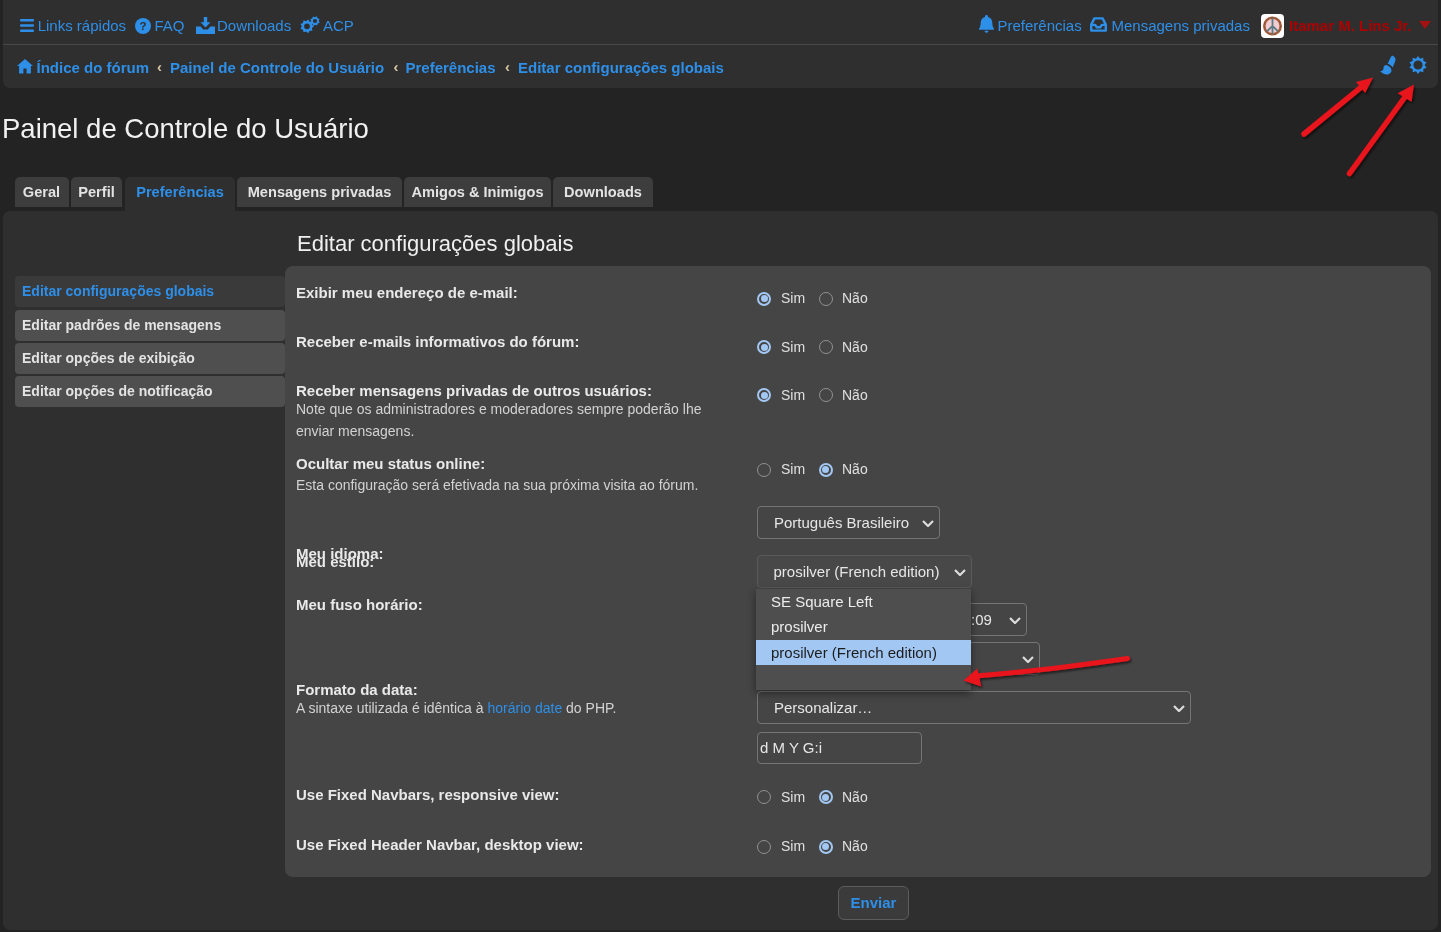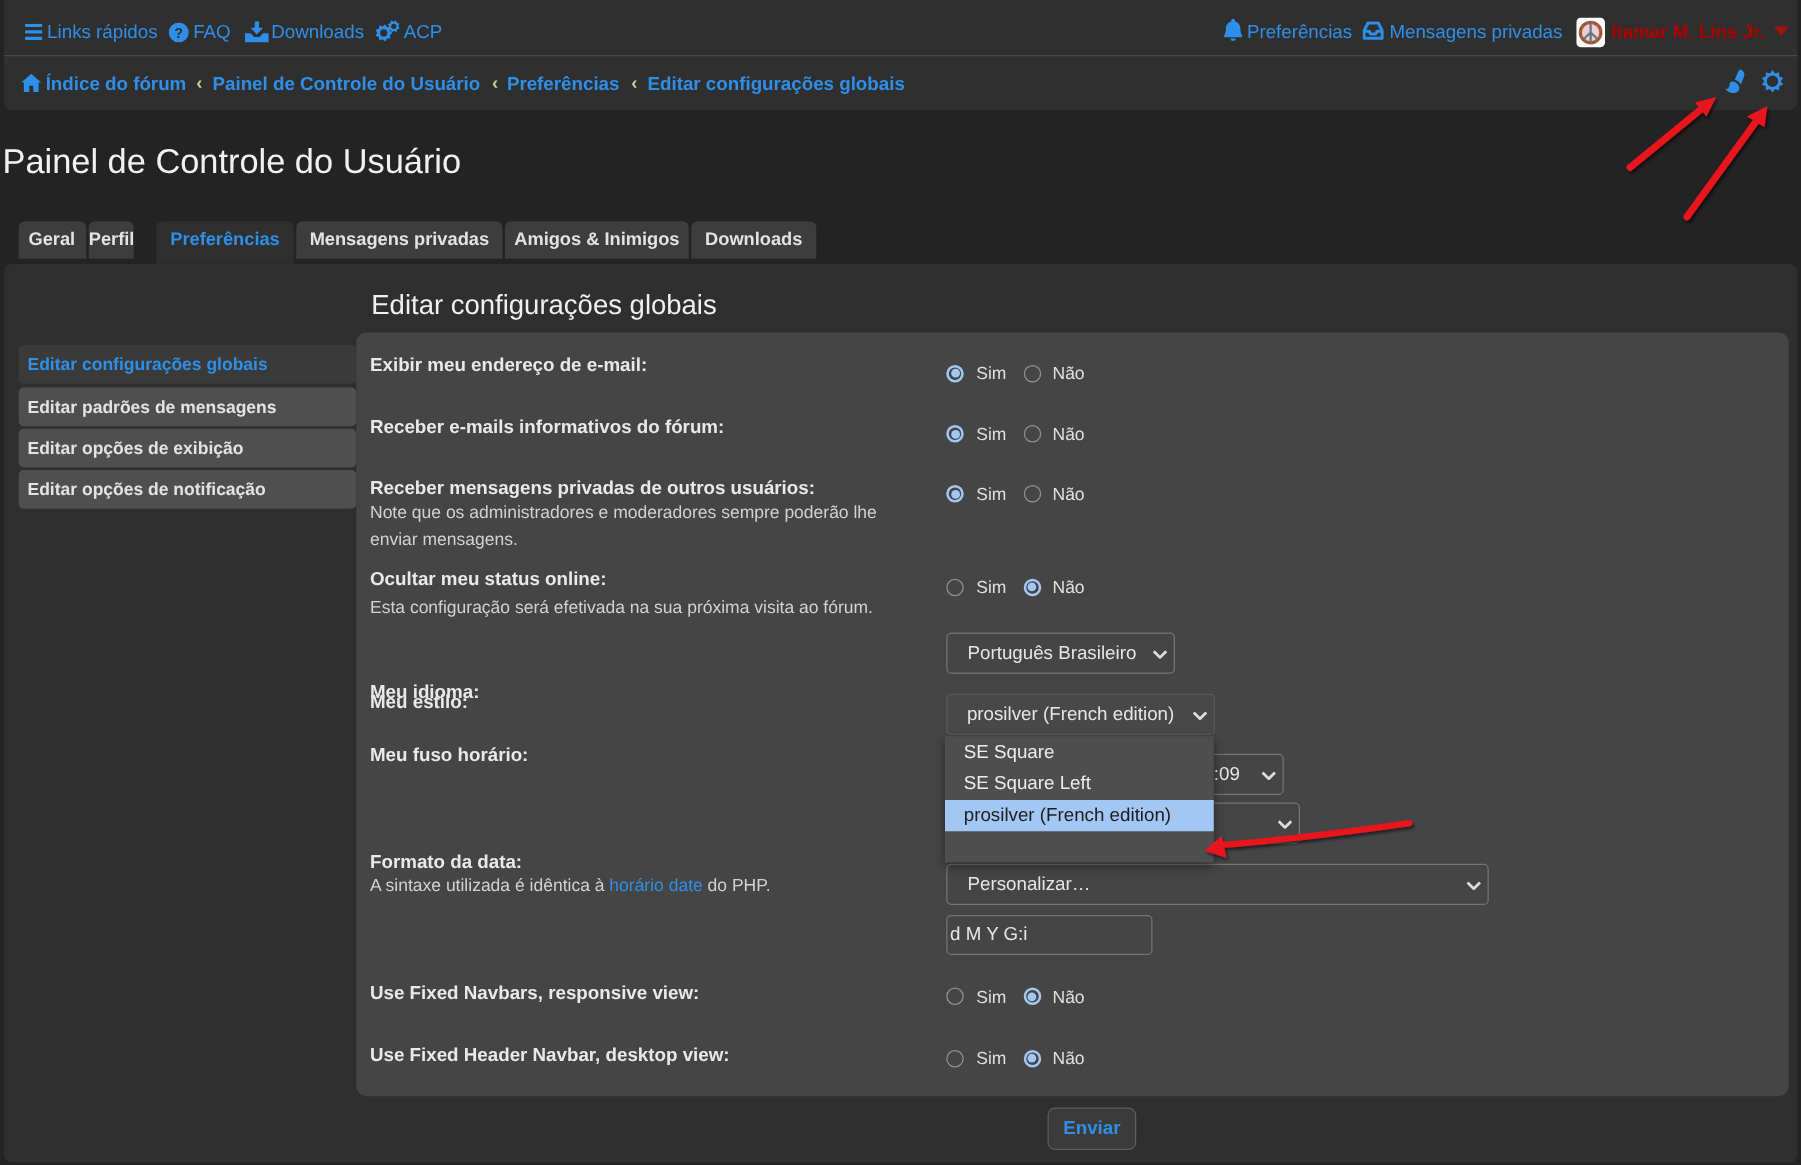--- a/index.html
+++ b/index.html
@@ -127,21 +127,21 @@
       <path d="M9.8 10.2 c2.4 0.6 4.2 2.4 4.6 4.6 c0.4 2.3 -1.2 4.3 -3.6 4.6 c-2.2 0.3 -4.6 -0.4 -6.1 -1.8 c-0.6 -0.5 -1.1 -1.1 -1.4 -1.7 c0.8 0.3 1.7 0.2 2.3 -0.4 c0.7 -0.6 0.8 -1.5 0.9 -2.4 c0.1 -1.9 1.4 -3.4 3.3 -2.9 Z"></path>
     </svg>
     <svg class="ticon" style="left:1405.5px;top:56px;" width="18" height="18" viewBox="0 0 18 18" fill="#2e8fe9">
       <path d="M9.00 0.00 L11.04 2.72 L14.29 1.72 L14.34 5.12 L17.56 6.22 L15.60 9.00 L17.56 11.78 L14.34 12.88 L14.29 16.28 L11.04 15.28 L9.00 18.00 L6.96 15.28 L3.71 16.28 L3.66 12.88 L0.44 11.78 L2.40 9.00 L0.44 6.22 L3.66 5.12 L3.71 1.72 L6.96 2.72 Z M13.60 9.00 A4.6 4.6 0 1 0 4.40 9.00 A4.6 4.6 0 1 0 13.60 9.00 Z" fill-rule="evenodd"></path>
     </svg>
   </div>
 
   <div id="h1" class="abs">Painel de Controle do Usuário</div>
 
   <div class="tab abs" style="left:14.5px; width:54px;">Geral</div>
-  <div class="tab abs" style="left:71px; width:36px;text-align:center;">Perfil</div>
+  <div class="tab abs" style="left:71px; width:51px;text-align:center;">Perfil</div>
   <div class="tab act abs" style="left:125px; width:110px;">Preferências</div>
   <div class="tab abs" style="left:237px; width:165px;">Mensagens privadas</div>
   <div class="tab abs" style="left:404px; width:147px;">Amigos &amp; Inimigos</div>
   <div class="tab abs" style="left:553px; width:100px;">Downloads</div>
 
   <div id="panel" class="abs"></div>
   <div class="srow act abs" style="top:276px;">Editar configurações globais</div>
   <div class="srow abs" style="top:310px;">Editar padrões de mensagens</div>
   <div class="srow abs" style="top:343px;">Editar opções de exibição</div>
   <div class="srow abs" style="top:376px;">Editar opções de notificação</div>
@@ -217,22 +217,22 @@
   <div class="radio on abs" style="left:818.5px;top:790px;"></div>
   <span class="rlbl" style="left:842px;top:788.5px;">Não</span>
 
   <div class="lbl" style="top:836px;">Use Fixed Header Navbar, desktop view:</div>
   <div class="radio off abs" style="left:757px;top:839.5px;"></div>
   <span class="rlbl" style="left:781px;top:838px;">Sim</span>
   <div class="radio on abs" style="left:818.5px;top:839.5px;"></div>
   <span class="rlbl" style="left:842px;top:838px;">Não</span>
 
   <div id="dd" class="abs">
-    <div class="opt">SE Square</div>
     <div class="opt">SE Square Left</div>
+    <div class="opt">prosilver</div>
     <div class="opt hl">prosilver (French edition)</div>
   </div>
 
   <div id="enviar" class="abs">Enviar</div>
 
   <svg id="arrows" class="abs" viewBox="0 0 1441 932">
     <defs>
       <filter id="sh" x="-30%" y="-30%" width="160%" height="160%">
         <feDropShadow dx="1.5" dy="2" stdDeviation="1.3" flood-color="#000" flood-opacity="0.55"></feDropShadow>
       </filter>

